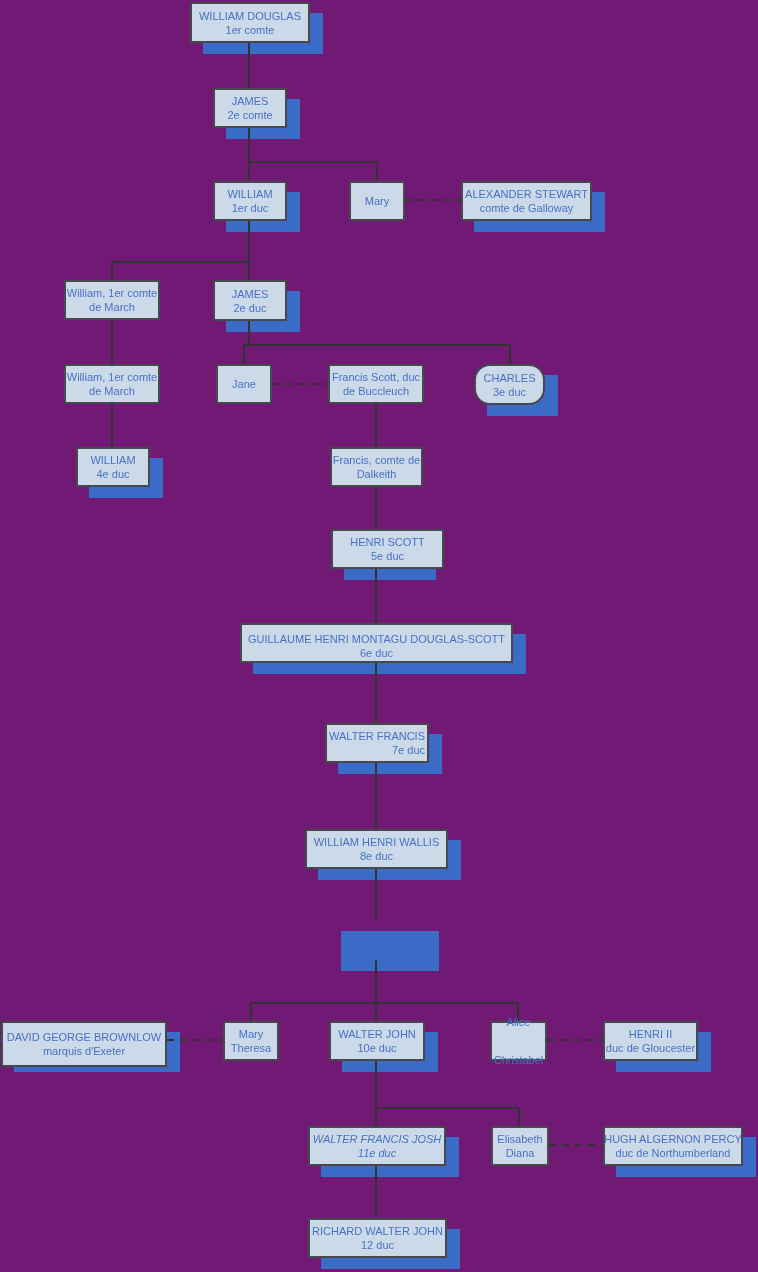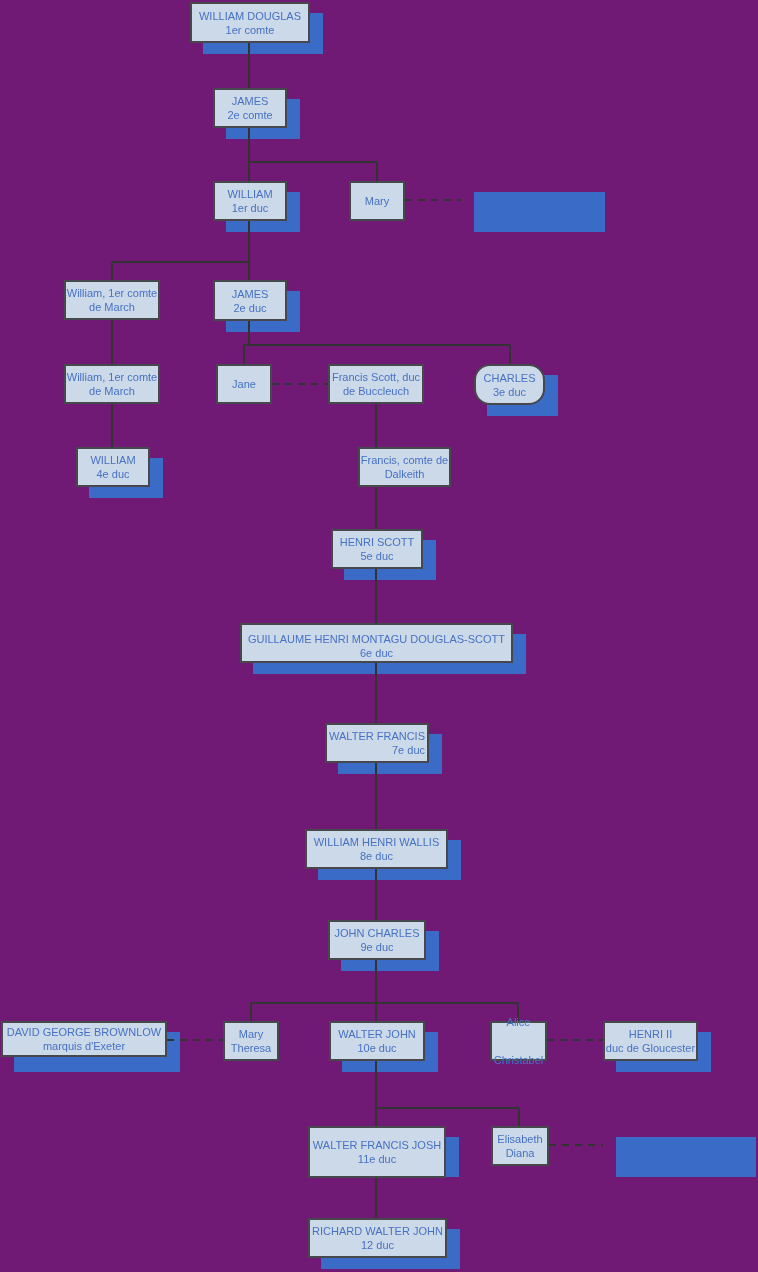--- a/index.html
+++ b/index.html
@@ -82,20 +82,24 @@
       <span>JAMES</span>
       <span>2e comte</span>
     </div>
     <div class="node" style="left: 213px; top: 181px; width: 74px; height: 40px; background: rgb(204, 217, 233); border-color: rgb(70, 72, 76); color: rgb(70, 114, 196);">
       <span>WILLIAM</span>
       <span>1er duc</span>
     </div>
     <div class="node" style="left: 349px; top: 181px; width: 56px; height: 40px; background: rgb(204, 217, 233); border-color: rgb(70, 72, 76); color: rgb(70, 114, 196);">
       <span>Mary</span>
     </div>
+    <div class="node" style="left: 461px; top: 181px; width: 131px; height: 40px; background: rgb(204, 217, 233); border-color: rgb(70, 72, 76); color: rgb(70, 114, 196);">
+      <span>ALEXANDER STEWART</span>
+      <span>comte de Galloway</span>
+    </div>
     <div class="node" style="left: 64px; top: 280px; width: 96px; height: 40px; background: rgb(204, 217, 233); border-color: rgb(70, 72, 76); color: rgb(70, 114, 196);">
       <span>William, 1er comte</span>
       <span>de March</span>
     </div>
     <div class="node" style="left: 213px; top: 280px; width: 74px; height: 41px; background: rgb(204, 217, 233); border-color: rgb(70, 72, 76); color: rgb(70, 114, 196);">
       <span>JAMES</span>
       <span>2e duc</span>
     </div>
     <div class="node" style="left: 64px; top: 364px; width: 96px; height: 40px; background: rgb(204, 217, 233); border-color: rgb(70, 72, 76); color: rgb(70, 114, 196);">
       <span>William, 1er comte</span>
@@ -109,69 +113,69 @@
       <span>de Buccleuch</span>
     </div>
     <div class="node" style="left: 474px; top: 364px; width: 71px; height: 41px; background: rgb(204, 217, 233); border-color: rgb(70, 72, 76); color: rgb(70, 114, 196); border-radius: 16px;">
       <span>CHARLES</span>
       <span>3e duc</span>
     </div>
     <div class="node" style="left: 76px; top: 447px; width: 74px; height: 40px; background: rgb(204, 217, 233); border-color: rgb(70, 72, 76); color: rgb(70, 114, 196);">
       <span>WILLIAM</span>
       <span>4e duc</span>
     </div>
-    <div class="node" style="left: 330px; top: 447px; width: 93px; height: 40px; background: rgb(204, 217, 233); border-color: rgb(70, 72, 76); color: rgb(70, 114, 196); margin-left: 28px;">
+    <div class="node" style="left: 330px; top: 447px; width: 93px; height: 40px; background: rgb(204, 217, 233); border-color: rgb(70, 72, 76); color: rgb(70, 114, 196);">
       <span>Francis, comte de</span>
       <span>Dalkeith</span>
     </div>
-    <div class="node" style="left: 331px; top: 529px; width: 92px; height: 40px; background: rgb(204, 217, 233); border-color: rgb(70, 72, 76); color: rgb(70, 114, 196);">
+    <div class="node" style="left: 331px; top: 529px; width: 113px; height: 40px; background: rgb(204, 217, 233); border-color: rgb(70, 72, 76); color: rgb(70, 114, 196);">
       <span>HENRI SCOTT</span>
       <span>5e duc</span>
     </div>
     <div class="node" style="left: 240px; top: 623px; width: 273px; height: 40px; background: rgb(204, 217, 233); border-color: rgb(70, 72, 76); color: rgb(70, 114, 196); justify-content: flex-end;">
       <span>GUILLAUME HENRI MONTAGU DOUGLAS-SCOTT</span>
       <span>6e duc</span>
     </div>
     <div class="node" style="left: 325px; top: 723px; width: 104px; height: 40px; background: rgb(204, 217, 233); border-color: rgb(70, 72, 76); color: rgb(70, 114, 196); align-items: flex-end;">
       <span>WALTER FRANCIS</span>
       <span>7e duc</span>
     </div>
     <div class="node" style="left: 305px; top: 829px; width: 143px; height: 40px; background: rgb(204, 217, 233); border-color: rgb(70, 72, 76); color: rgb(70, 114, 196);">
       <span>WILLIAM HENRI WALLIS</span>
       <span>8e duc</span>
     </div>
-    <div class="node" style="left: 328px; top: 920px; width: 98px; height: 40px; background: rgb(204, 217, 233); border-color: rgb(70, 72, 76); color: rgb(70, 114, 196);">
-      <span>JOHN CHARLES</span>
-      <span>9e duc</span>
-    </div>
-    <div class="node" style="left: 1px; top: 1021px; width: 166px; height: 36px; background: rgb(204, 217, 233); border-color: rgb(70, 72, 76); color: rgb(70, 114, 196);">
+    <div class="node" style="left: 1px; top: 1021px; width: 166px; height: 46px; background: rgb(204, 217, 233); border-color: rgb(70, 72, 76); color: rgb(70, 114, 196);">
       <span>DAVID GEORGE BROWNLOW</span>
       <span>marquis d'Exeter</span>
     </div>
     <div class="node" style="left: 223px; top: 1021px; width: 56px; height: 40px; background: rgb(204, 217, 233); border-color: rgb(70, 72, 76); color: rgb(70, 114, 196);">
       <span>Mary</span>
       <span>Theresa</span>
     </div>
     <div class="node" style="left: 329px; top: 1021px; width: 96px; height: 40px; background: rgb(204, 217, 233); border-color: rgb(70, 72, 76); color: rgb(70, 114, 196);">
       <span>WALTER JOHN</span>
       <span>10e duc</span>
     </div>
     <div class="node" style="left: 490px; top: 1021px; width: 57px; height: 40px; background: rgb(204, 217, 233); border-color: rgb(70, 72, 76); color: rgb(70, 114, 196); gap: 24px;">
       <span>Alice</span>
       <span>Christabel</span>
     </div>
     <div class="node" style="left: 603px; top: 1021px; width: 95px; height: 40px; background: rgb(204, 217, 233); border-color: rgb(70, 72, 76); color: rgb(70, 114, 196);">
       <span>HENRI II</span>
       <span>duc de Gloucester</span>
     </div>
-    <div class="node" style="left: 308px; top: 1126px; width: 138px; height: 52px; background: rgb(204, 217, 233); border-color: rgb(70, 72, 76); color: rgb(70, 114, 196);">
+    <div class="node" style="left: 308px; top: 1126px; width: 138px; height: 40px; background: rgb(204, 217, 233); border-color: rgb(70, 72, 76); color: rgb(70, 114, 196); font-style: italic;">
       <span>WALTER FRANCIS JOSH</span>
       <span>11e duc</span>
     </div>
     <div class="node" style="left: 491px; top: 1126px; width: 58px; height: 40px; background: rgb(204, 217, 233); border-color: rgb(70, 72, 76); color: rgb(70, 114, 196);">
       <span>Elisabeth</span>
       <span>Diana</span>
+    </div>
+    <div class="node" style="left: 603px; top: 1126px; width: 140px; height: 40px; background: rgb(204, 217, 233); border-color: rgb(70, 72, 76); color: rgb(70, 114, 196);">
+      <span>HUGH ALGERNON PERCY</span>
+      <span>duc de Northumberland</span>
     </div>
     <div class="node" style="left: 308px; top: 1218px; width: 139px; height: 40px; background: rgb(204, 217, 233); border-color: rgb(70, 72, 76); color: rgb(70, 114, 196);">
       <span>RICHARD WALTER JOHN</span>
       <span>12 duc</span>
     </div>
   </div>
 
 </body></html>

